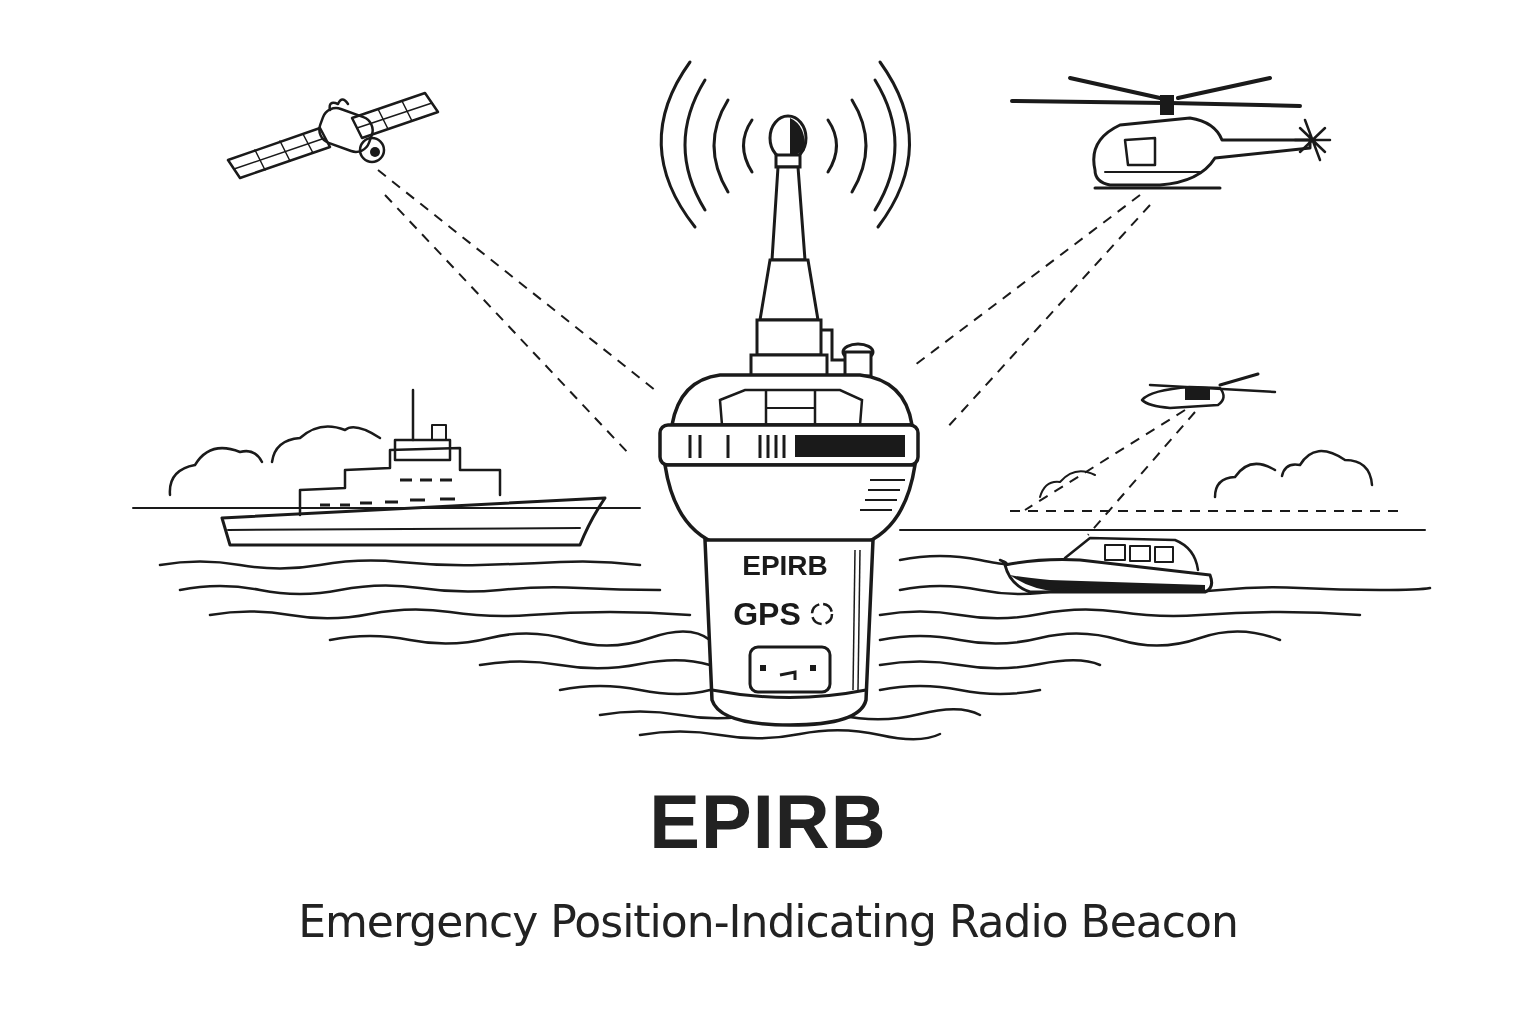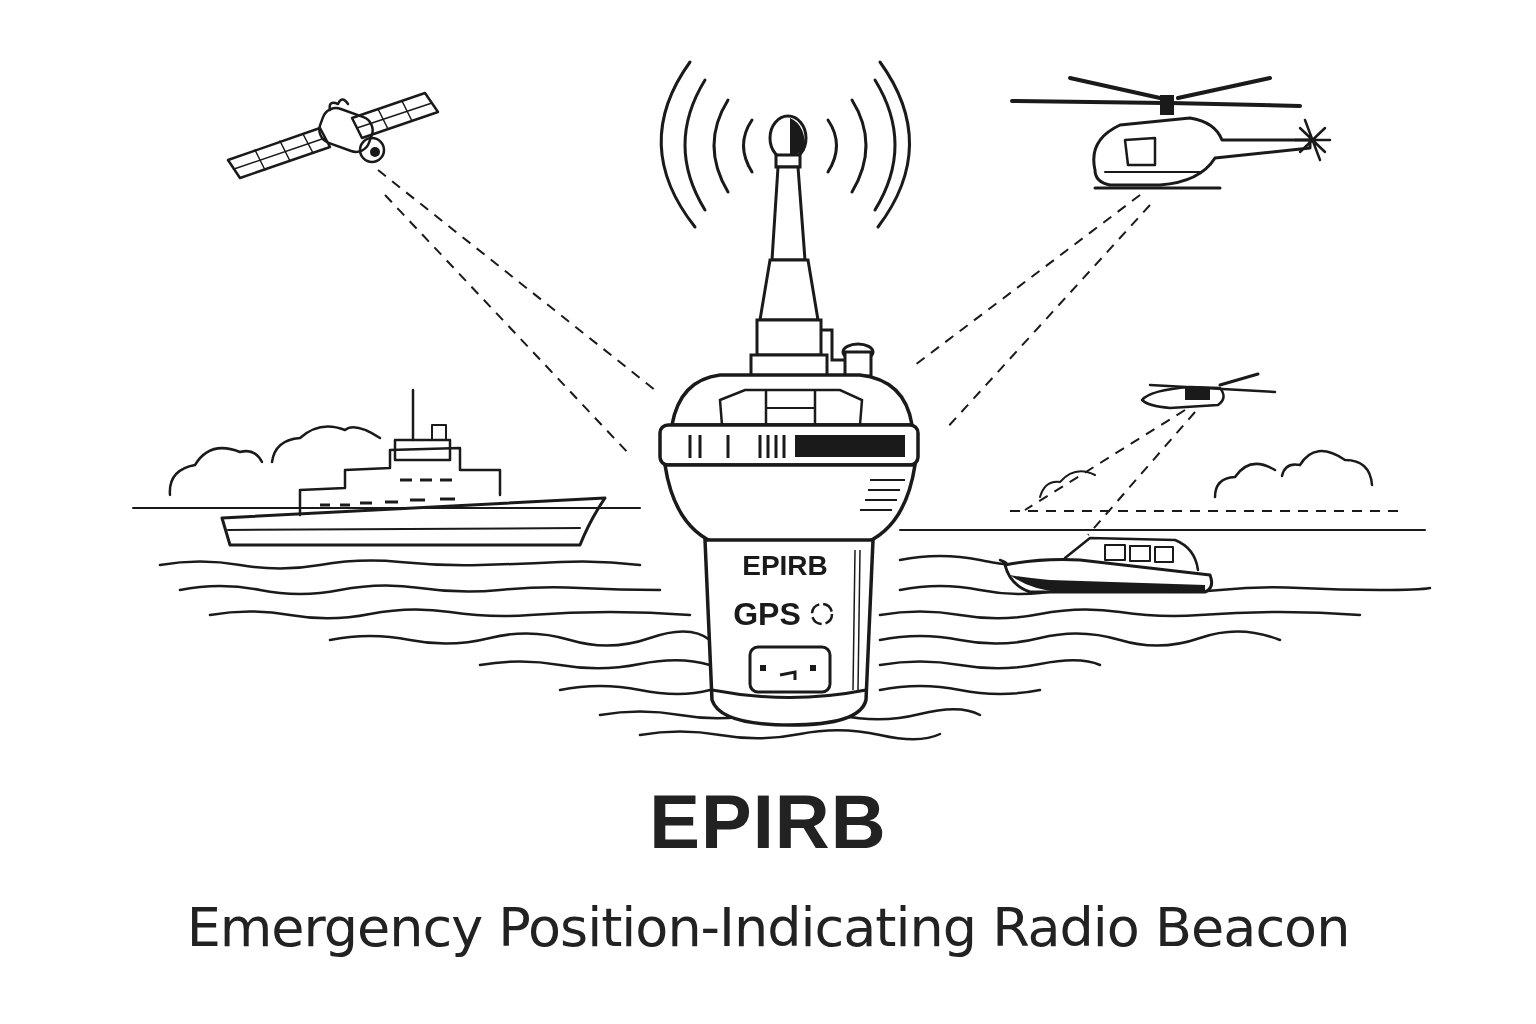--- a/index.html
+++ b/index.html
@@ -1,20 +1,20 @@
 <!DOCTYPE html>
 <html><head>
 <meta charset="utf-8">
 <style>
   html, body { margin:0; padding:0; background:#ffffff; }
   body { width:1536px; height:1024px; position:relative; overflow:hidden; font-family:"DejaVu Sans", sans-serif; }
   #scene { position:absolute; left:0; top:0; width:1536px; height:1024px; }
   .title { position:absolute; left:0; width:1536px; text-align:center; color:#222; }
   #main-title { top:778px; font-size:76px; font-weight:bold; letter-spacing:1px; font-family:"Liberation Sans", "DejaVu Sans", sans-serif; }
-  #sub-title { top:896px; font-size:54px; font-family:"DejaVu Sans", sans-serif; font-weight:normal; letter-spacing:-1px; }
+  #sub-title { top:896px; font-size:44px; font-family:"DejaVu Sans", sans-serif; font-weight:normal; letter-spacing:-1px; }
   .stroke { fill:none; stroke:#1a1a1a; stroke-linecap:round; stroke-linejoin:round; }
   .dash { fill:none; stroke:#1a1a1a; stroke-width:2; stroke-dasharray:10 8; }
   .label-text { font-family:"Liberation Sans", sans-serif; font-weight:bold; fill:#1a1a1a; }
 </style>
 </head>
 <body>
 
 <svg id="scene" viewBox="0 0 1536 1024" xmlns="http://www.w3.org/2000/svg">
 
   <g>

